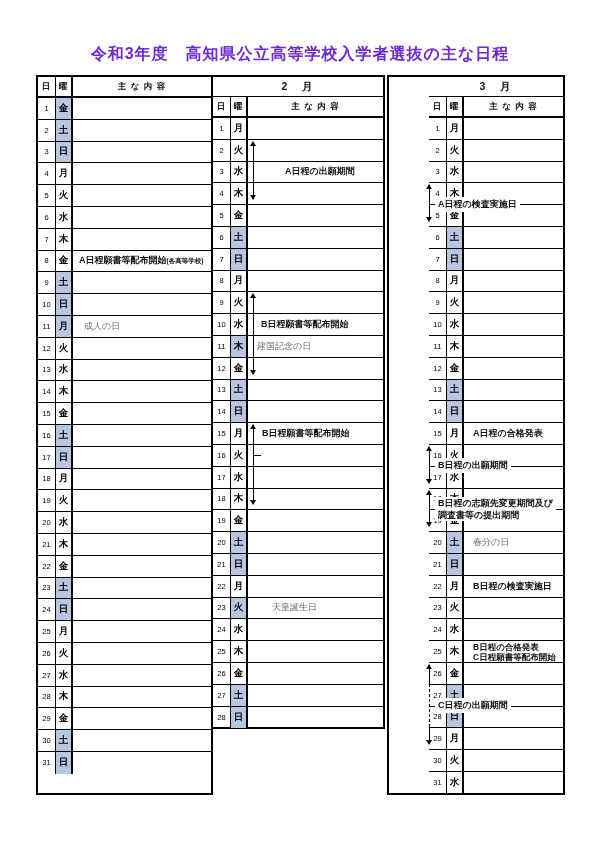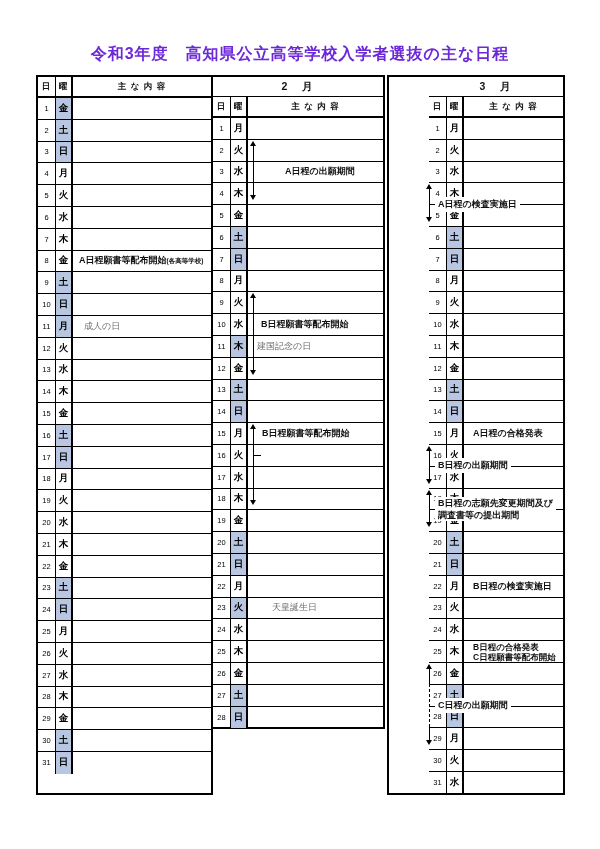--- a/index.html
+++ b/index.html
@@ -483,20 +483,23 @@
           <div class="cont"></div>
         </div>
         <div class="row bb" style="height: 21.8px;">
           <div class="dnum">19</div>
           <div class="wd">金</div>
           <div class="cont"></div>
         </div>
         <div class="row bb" style="height: 21.8px;">
           <div class="dnum">20</div>
           <div class="wd hl">土</div>
+          <div class="cont">
+            <div class="hol" style="padding-left: 9px;">春分の日</div>
+          </div>
         </div>
         <div class="row bb" style="height: 21.8px;">
           <div class="dnum">21</div>
           <div class="wd hl">日</div>
           <div class="cont"></div>
         </div>
         <div class="row bb" style="height: 21.8px;">
           <div class="dnum">22</div>
           <div class="wd">月</div>
           <div class="cont">

